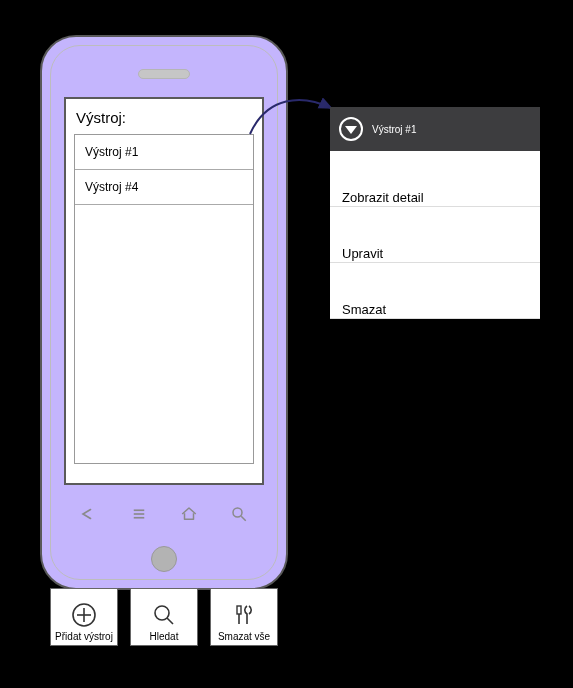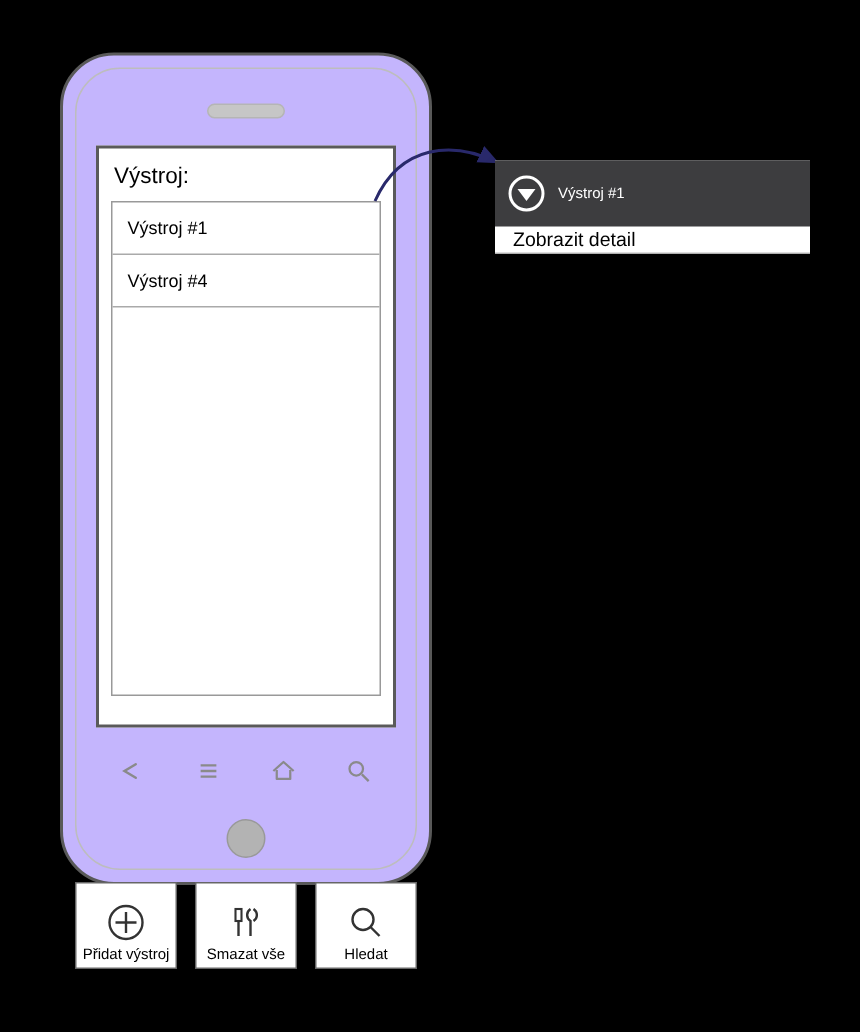--- a/index.html
+++ b/index.html
@@ -105,20 +105,21 @@
     font-size: 10px;
     height: 44px;
     display: flex;
     align-items: center;
   }
   .popup-head svg { margin: 0 8px; flex: 0 0 auto; }
   .popup-item {
     padding: 1px 12px;
     font-size: 13px;
     border-bottom: 1px solid #ddd;
+    margin-top: 38px;
   }
 
   
   .connector {
     position: absolute;
     left: 247px;
     top: 88px;
     pointer-events: none;
   }
 
@@ -210,40 +211,46 @@
   <div class="popup-head">
     <svg width="26" height="26" viewBox="0 0 26 26">
       <circle cx="13" cy="13" r="11" fill="none" stroke="#fff" stroke-width="2"></circle>
       <path d="M7 10 L13 18 L19 10 Z" fill="#fff"></path>
     </svg>
     <span>Výstroj #1</span>
   </div>
   <div class="popup-item">
     <span>Zobrazit detail</span>
   </div>
+  <div class="popup-item">
+    <span>Upravit</span>
+  </div>
+  <div class="popup-item">
+    <span>Smazat</span>
+  </div>
 </div>
 
 <div class="toolbar">
   <div class="tb-item">
     <svg width="26" height="26" viewBox="0 0 26 26">
       <circle cx="13" cy="13" r="11" fill="none" stroke="#333" stroke-width="1.6"></circle>
       <line x1="13" y1="6" x2="13" y2="20" stroke="#333" stroke-width="1.6"></line>
       <line x1="6" y1="13" x2="20" y2="13" stroke="#333" stroke-width="1.6"></line>
     </svg>
     <span class="lbl">Přidat výstroj</span>
+  </div>
+  <div class="tb-item">
+    <svg width="26" height="26" viewBox="0 0 26 26">
+      <circle cx="11" cy="11" r="7" fill="none" stroke="#333" stroke-width="1.6"></circle>
+      <line x1="16" y1="16" x2="22" y2="22" stroke="#333" stroke-width="1.6"></line>
+    </svg>
+    <span class="lbl">Hledat</span>
   </div>
   <div class="tb-item">
     <svg width="26" height="26" viewBox="0 0 26 26">
       <rect x="6" y="4" width="4" height="8" fill="none" stroke="#333" stroke-width="1.4"></rect>
       <line x1="8" y1="12" x2="8" y2="22" stroke="#333" stroke-width="1.6"></line>
       <path d="M16 4 C13 6 13 10 16 12 L16 22" fill="none" stroke="#333" stroke-width="1.6"></path>
       <path d="M18 4 C21 6 21 10 18 12" fill="none" stroke="#333" stroke-width="1.6"></path>
     </svg>
     <span class="lbl">Smazat vše</span>
   </div>
-  <div class="tb-item">
-    <svg width="26" height="26" viewBox="0 0 26 26">
-      <circle cx="11" cy="11" r="7" fill="none" stroke="#333" stroke-width="1.6"></circle>
-      <line x1="16" y1="16" x2="22" y2="22" stroke="#333" stroke-width="1.6"></line>
-    </svg>
-    <span class="lbl">Hledat</span>
-  </div>
 </div>
 
 </body></html>

